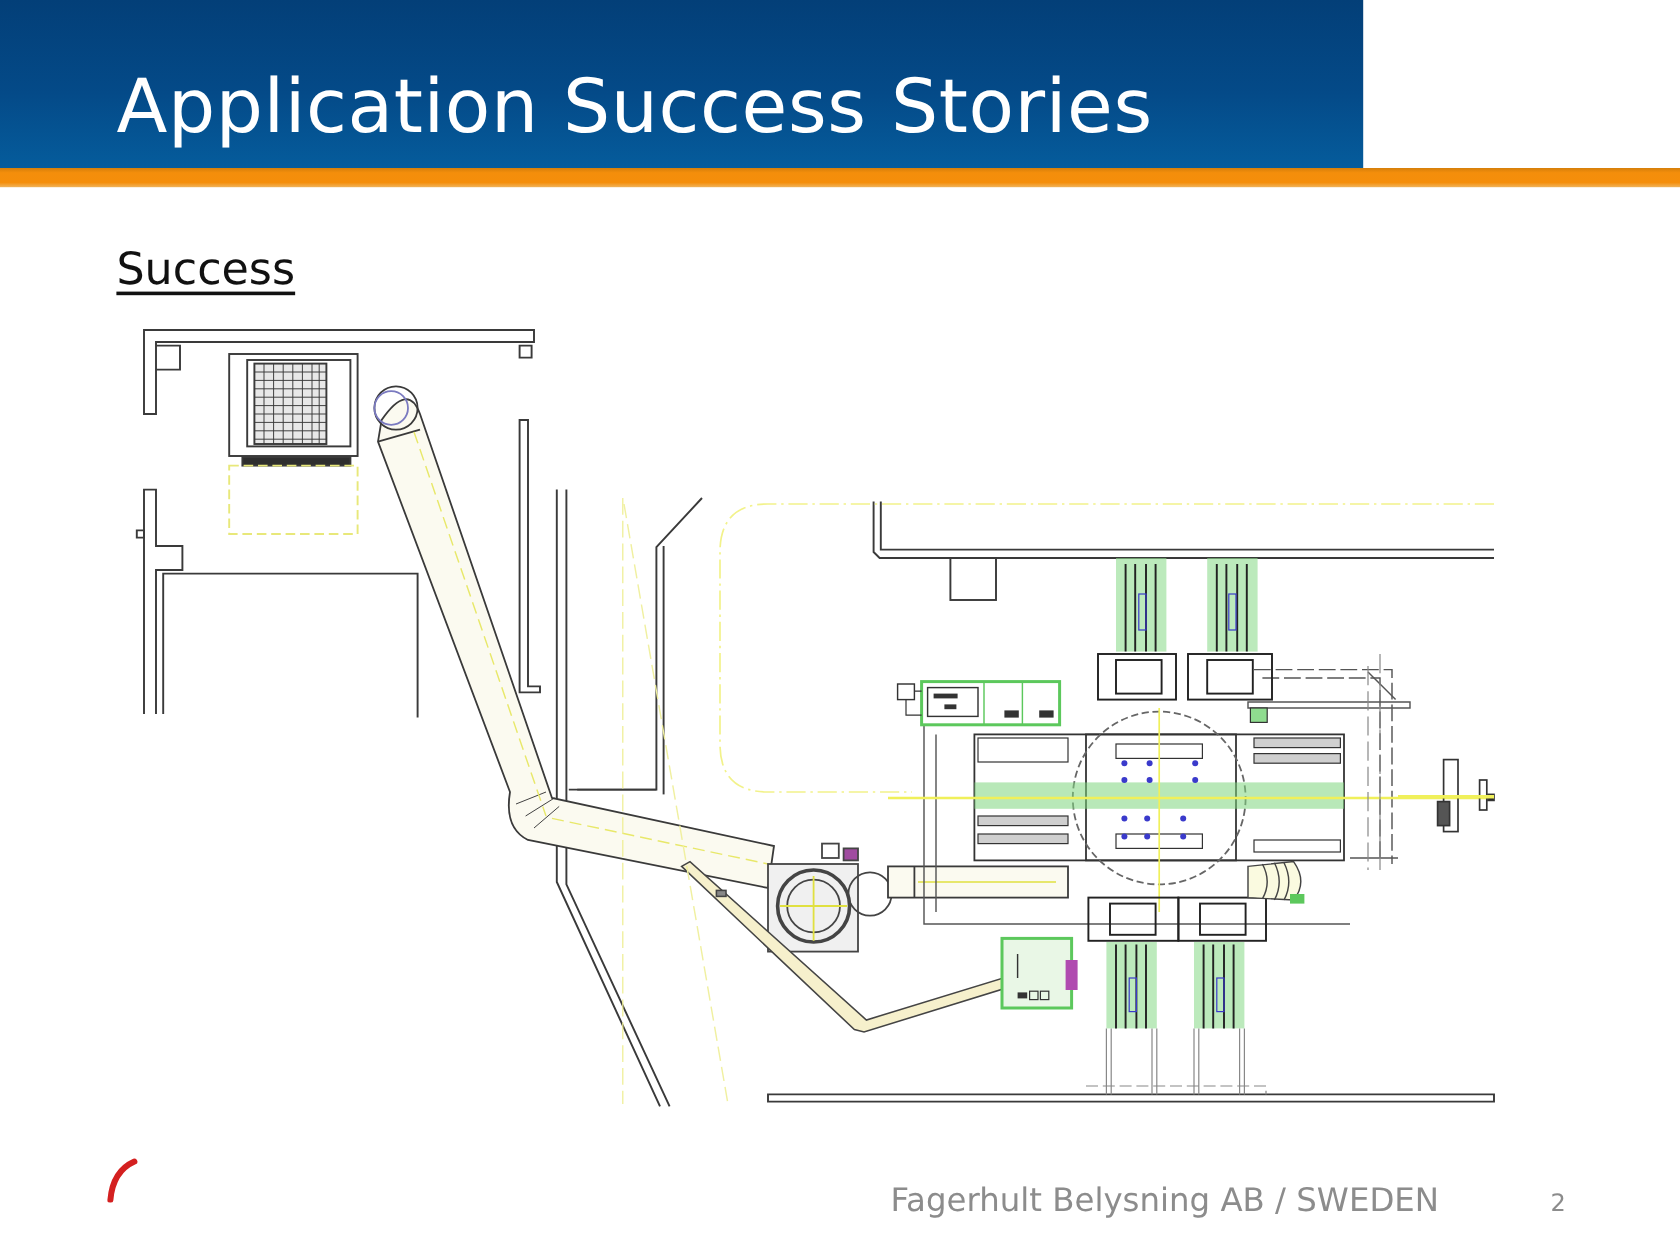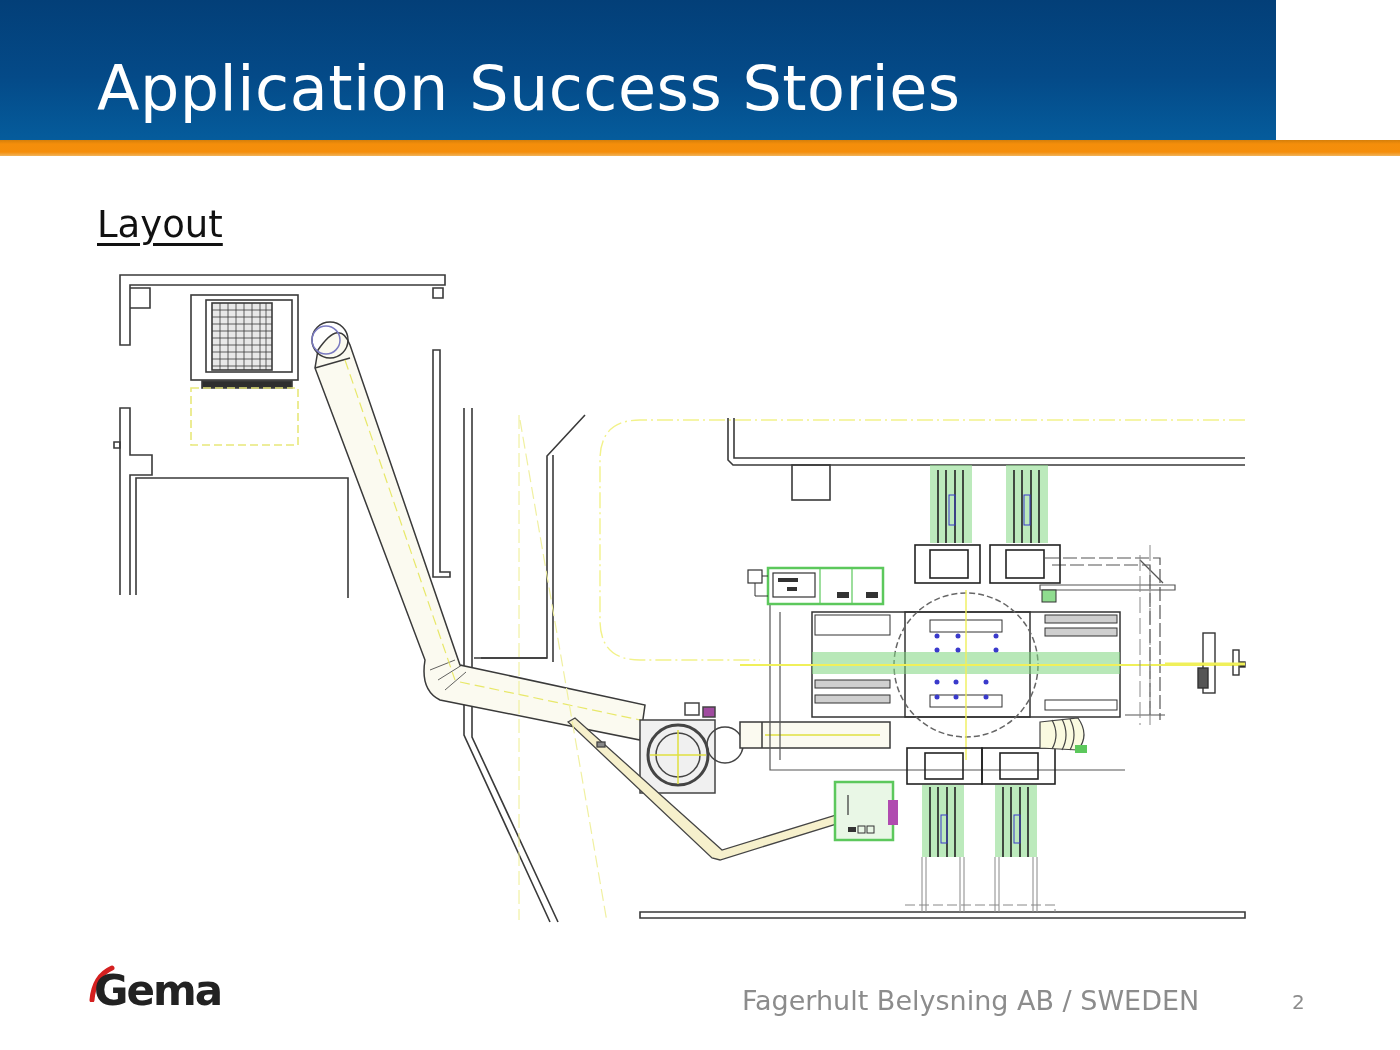--- a/index.html
+++ b/index.html
@@ -1,21 +1,21 @@
 <!DOCTYPE html>
 <html><head>
 <meta charset="utf-8">
 <style>
   html, body { margin: 0; padding: 0; }
   body {
     width: 1400px; height: 1050px; position: relative; overflow: hidden;
     background: #ffffff; font-family: "DejaVu Sans", sans-serif;
   }
   .header {
-    position: absolute; left: 0; top: 0; width: 1276px; height: 140px;
+    position: absolute; left: 0; top: 0; width: 1136px; height: 140px;
     background: linear-gradient(180deg, #033f78 0%, #044a88 55%, #055c9c 100%);
   }
   .header-title {
     position: absolute; left: 97px; top: 52px; color: #ffffff;
     font-size: 62px; letter-spacing: 0.5px; white-space: nowrap;
     font-family: "DejaVu Sans", sans-serif;
   }
   .orange-band {
     position: absolute; left: 0; top: 140px; width: 1400px; height: 16px;
     background: linear-gradient(180deg, #d57f0a 0%, #f48e0b 25%, #f58e0a 75%, #f0b35a 100%);
@@ -41,21 +41,21 @@
   }
 </style>
 </head>
 <body>
 
 <div class="header">
   <div class="header-title">Application Success Stories</div>
 </div>
 <div class="orange-band"></div>
 
-<div class="section-title">Layout</div>
+<div class="section-title">Success</div>
 
 <svg class="drawing" viewBox="0 0 1400 1050" xmlns="http://www.w3.org/2000/svg">
   <g fill="none" stroke="#3a3a3a" stroke-width="1.6">
 
     <g>
       <path d="M120 345 V275 H445 V285 H130 V345 Z"></path>
       <path d="M130 288 H150 V308 H130"></path>
       <path d="M433 288 H443 V298 H433 Z"></path>
       <path d="M433 350 H440 V572 H450 V577 H433 Z"></path>
       <path d="M120 595 V408 H130 V455 H152 V475 H130 V595"></path>
@@ -240,17 +240,16 @@
     <rect x="1240" y="662" width="5" height="5" fill="#222"></rect>
   </g>
   <path d="M1165 664 H1245" stroke="#f0f05a" stroke-width="3"></path>
   <path d="M1150 545 V725 M1140 555 V725" stroke="#888" stroke-width="1" stroke-dasharray="16 5" fill="none"></path>
 </svg>
 
 <div class="logo">
   <svg width="40" height="40" style="position:absolute;left:0;top:0;">
     <path d="M6 38 Q8 14 26 6" stroke="#d42020" stroke-width="5" fill="none" stroke-linecap="round"></path>
   </svg>
-  <span class="logo-text">Gema</span>
 </div>
 
 <div class="footer-text">Fagerhult Belysning AB / SWEDEN</div>
 <div class="page-number">2</div>
 
 </body></html>

